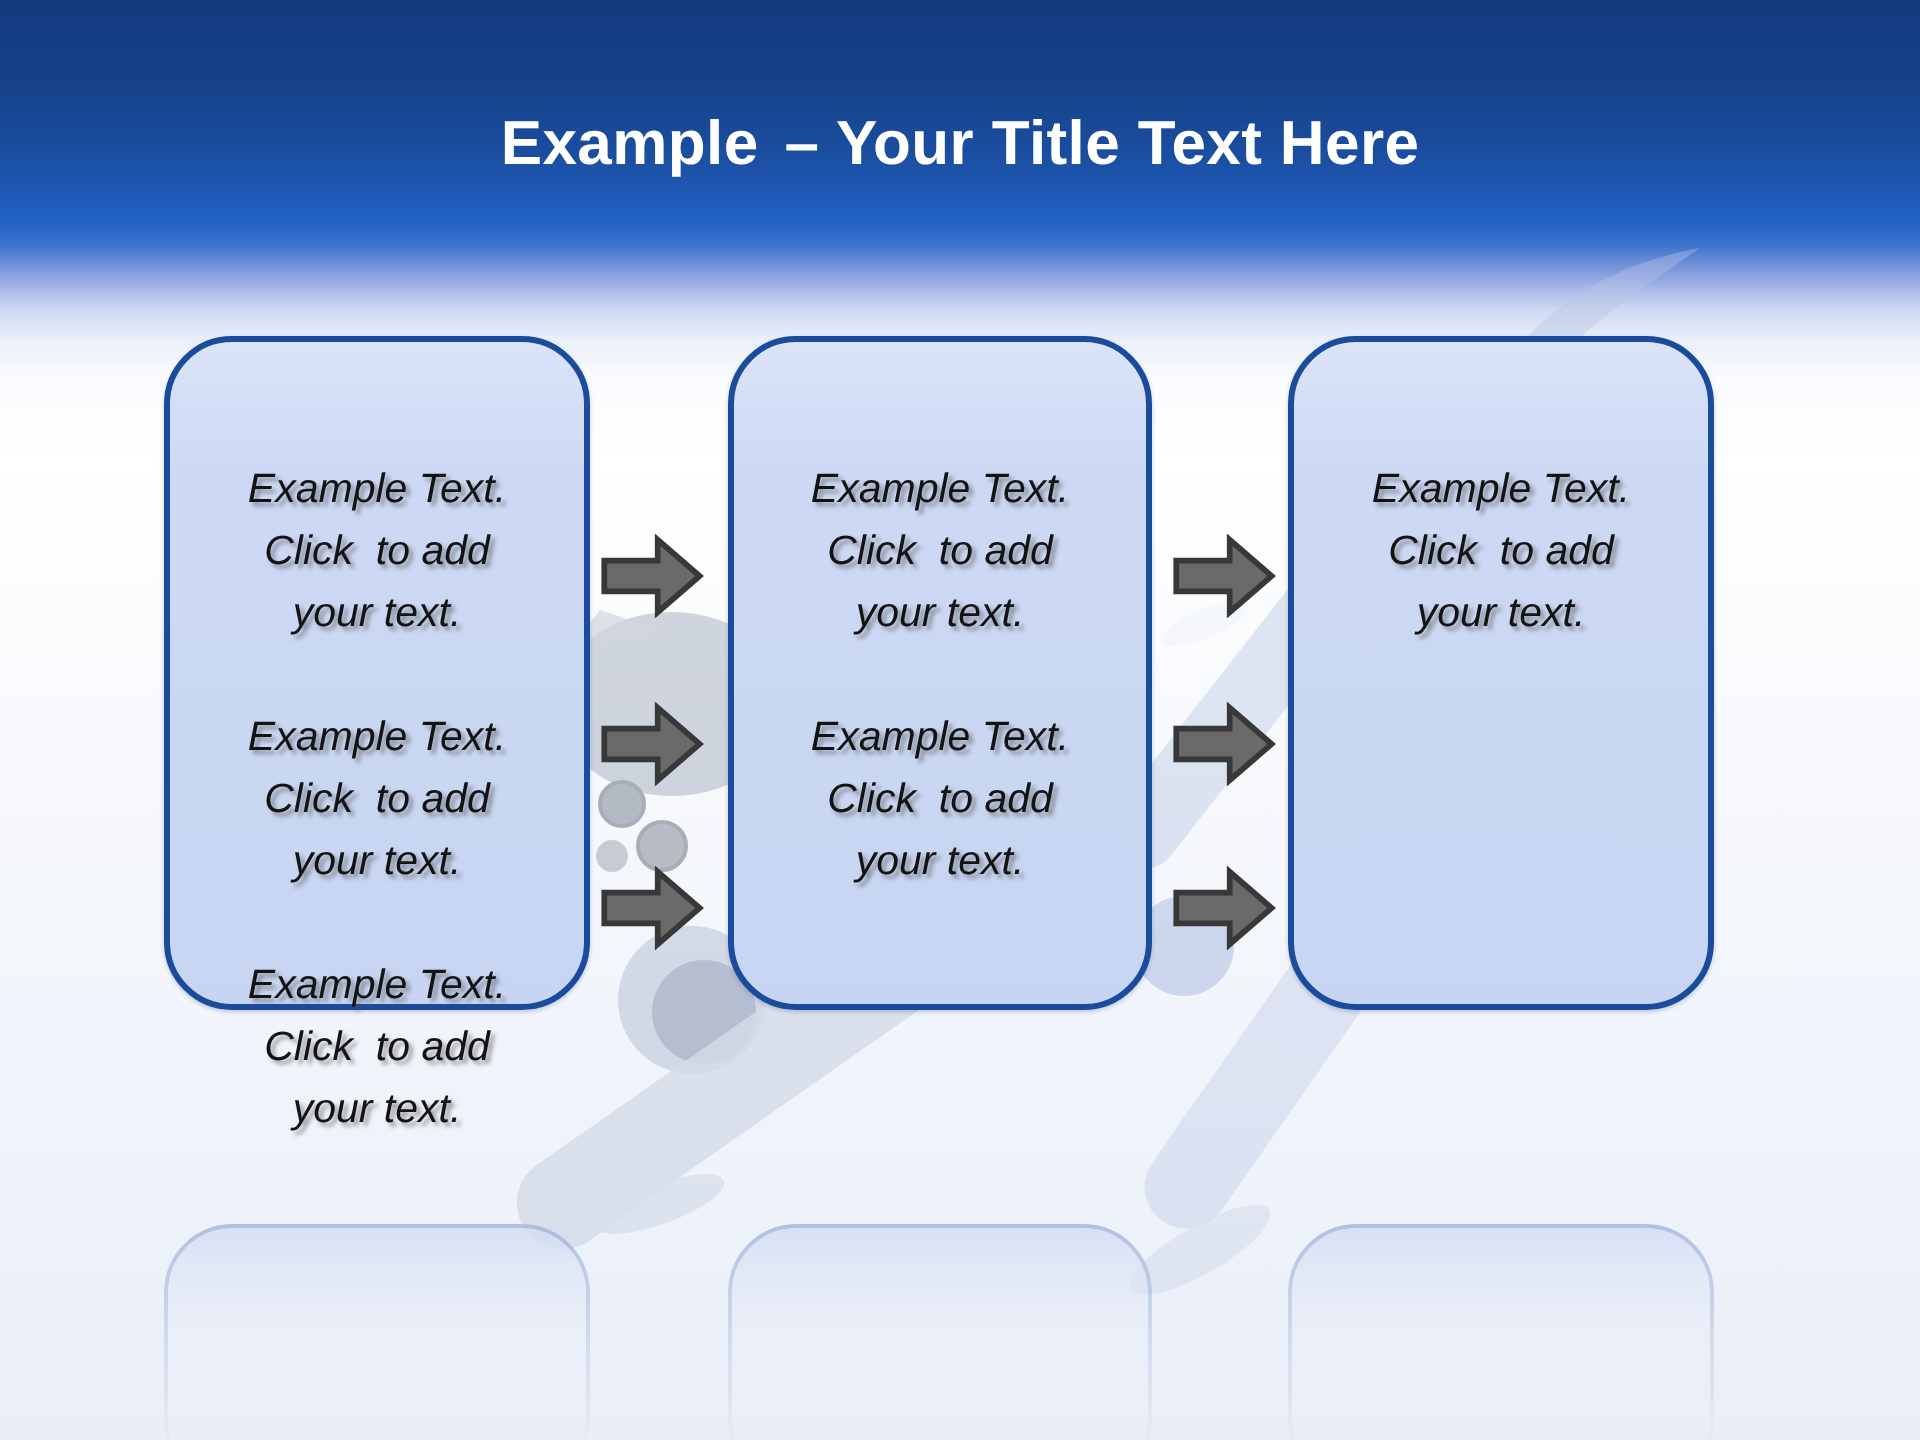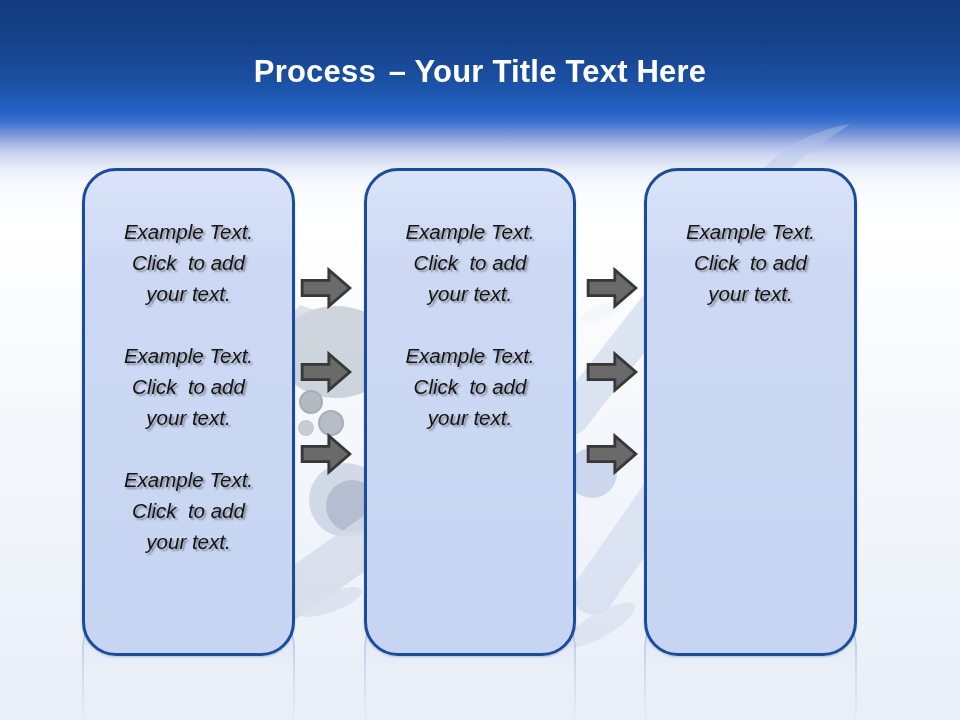--- a/index.html
+++ b/index.html
@@ -41,25 +41,25 @@
   .title-bar .t-bold { font-weight: 700; }
   .title-bar .t-rest { font-weight: 700; margin-left: 13px; }
 
   
   .bg-art { position: absolute; top: 0; left: 0; }
 
   
   .box {
     position: absolute;
     top: 168px;
-    height: 488px;
+    height: 337px;
     border: 3px solid #1b4c9c;
     border-radius: 34px;
     background: linear-gradient(180deg, #dae3f8 0%, #cdd9f4 20%, #c7d5f2 100%);
-    padding-top: 45px;
+    padding-top: 58px;
     box-shadow: 0 1px 2px rgba(30,60,120,0.25);
   }
   .box-1 { left: 82px;  width: 213px; }
   .box-2 { left: 364px; width: 212px; }
   .box-3 { left: 644px; width: 213px; }
 
   .box p {
     margin: 0 0 31px 0;
     font-style: italic;
     font-size: 20.5px;
@@ -97,21 +97,21 @@
   .refl-1 { left: 82px;  width: 213px; }
   .refl-2 { left: 364px; width: 212px; }
   .refl-3 { left: 644px; width: 213px; }
 </style>
 </head>
 <body>
 
 <div class="slide">
 
   <div class="title-bar">
-    <span class="t-bold">Process</span><span class="t-rest">– Your Title Text Here</span>
+    <span class="t-bold">Example</span><span class="t-rest">– Your Title Text Here</span>
   </div>
 
   <svg class="bg-art" width="960" height="720" viewBox="0 0 960 720">
     <g opacity="0.55">
 
       <path d="M760 172 C 788 142, 818 130, 850 124 C 824 142, 797 160, 779 180 Z" fill="#b7c6e6" opacity="0.75"></path>
 
       <ellipse cx="336" cy="352" rx="58" ry="46" fill="#9aa4b4" opacity="0.8"></ellipse>
       <path d="M280 330 L300 305 L330 315 Z" fill="#aeb7c6" opacity="0.7"></path>
 

